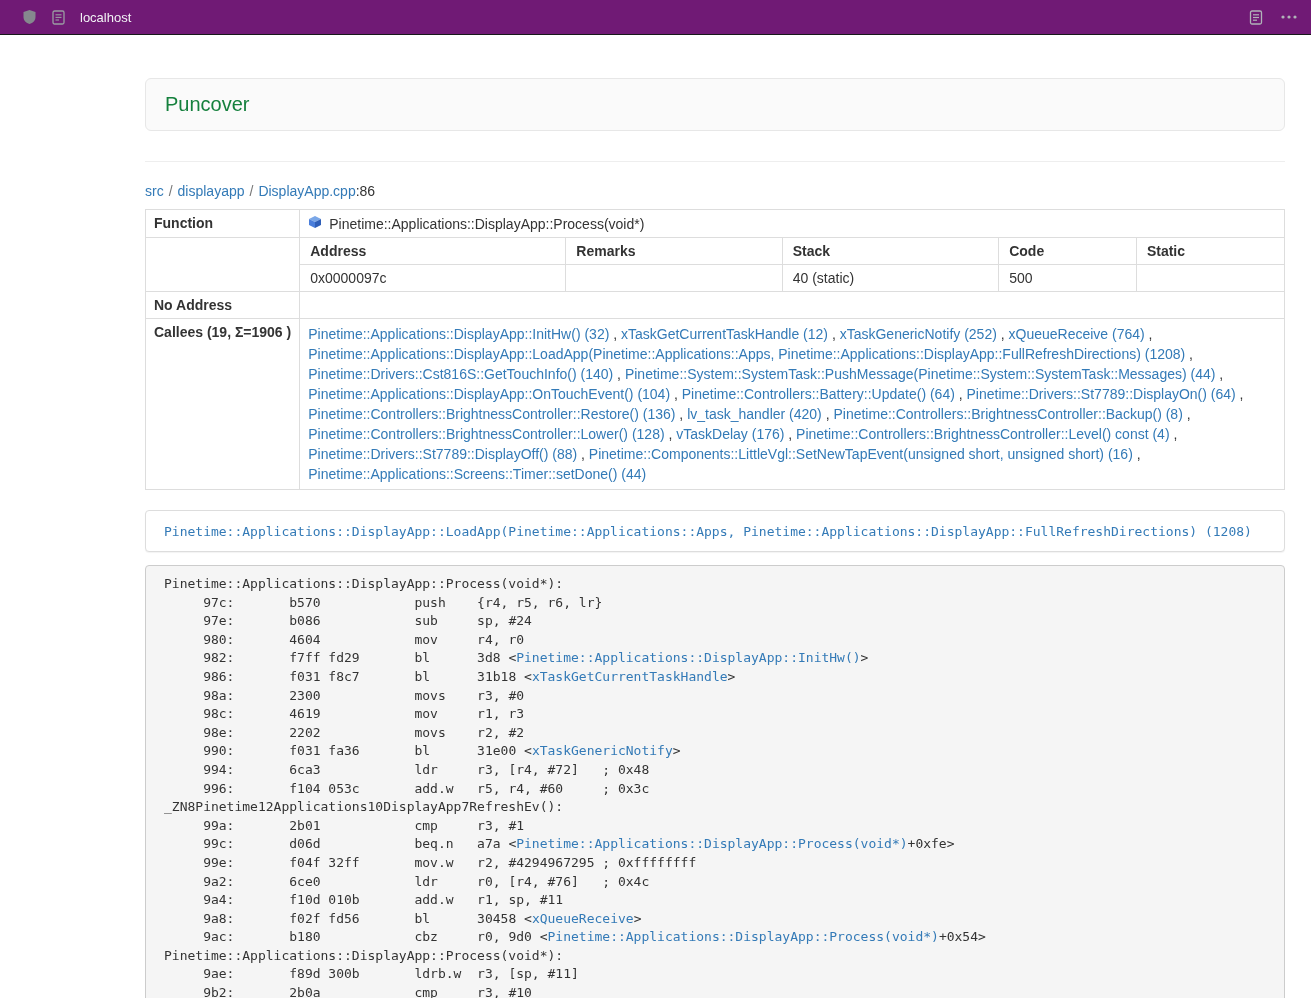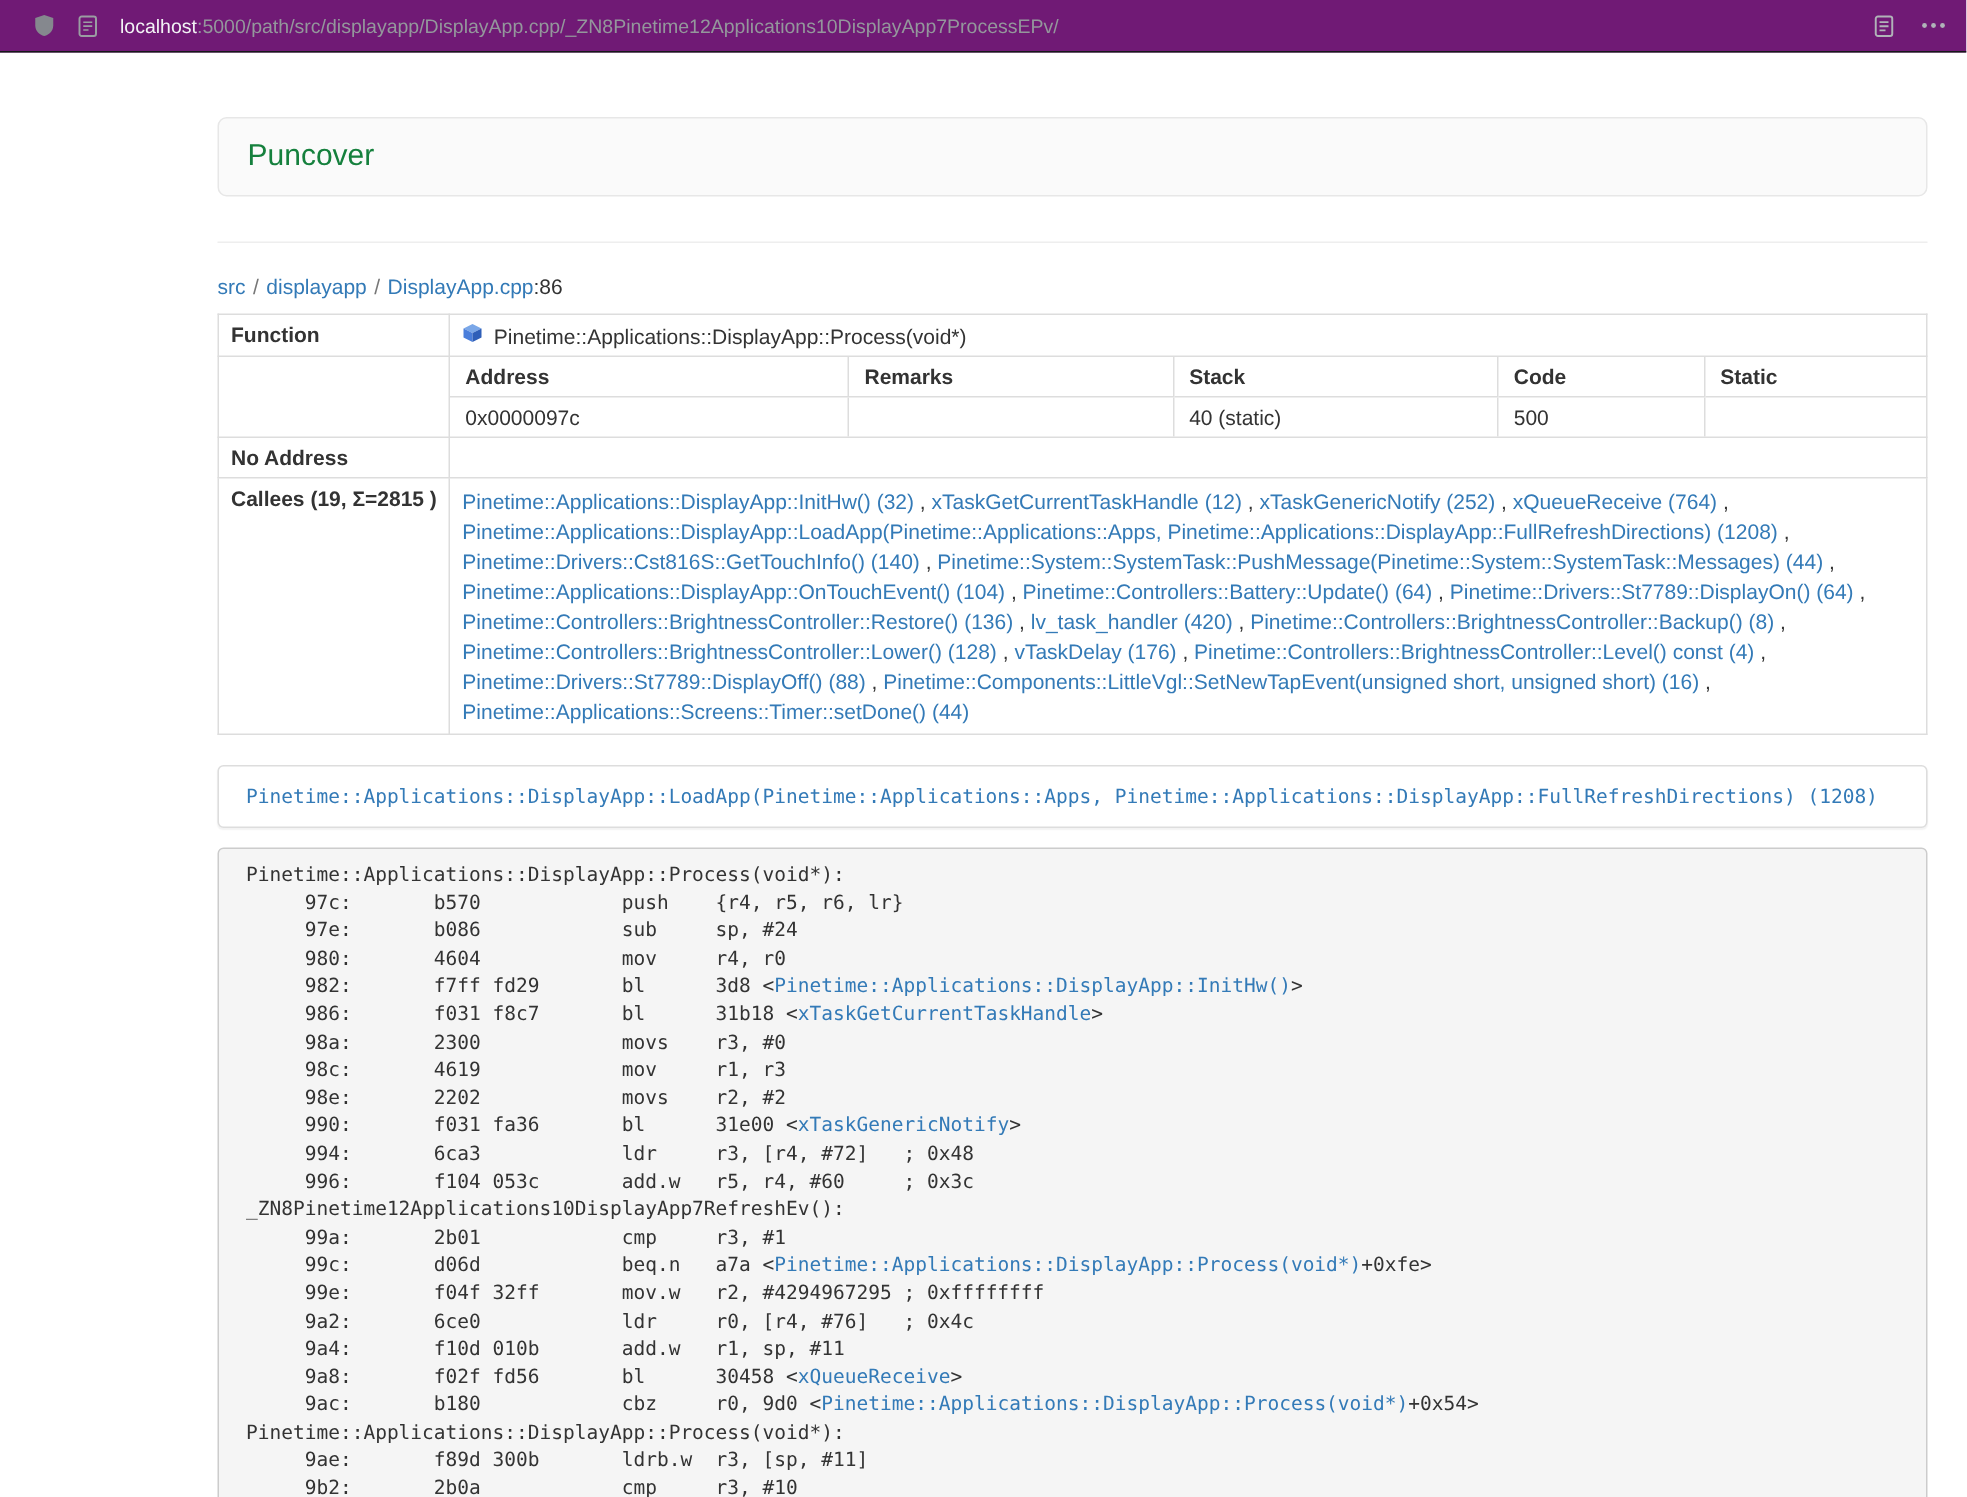--- a/index.html
+++ b/index.html
@@ -91,21 +91,20 @@
   <span class="icon">
     <svg width="13" height="15" viewBox="0 0 13 15">
         <rect x="1" y="1" width="11" height="13" rx="1.5" fill="none" stroke="#9a9da2" stroke-width="1.3"></rect>
         <line x1="3.5" y1="4.8" x2="9.5" y2="4.8" stroke="#9a9da2" stroke-width="1.1"></line>
         <line x1="3.5" y1="7.4" x2="9.5" y2="7.4" stroke="#9a9da2" stroke-width="1.1"></line>
         <line x1="3.5" y1="10" x2="7" y2="10" stroke="#9a9da2" stroke-width="1.1"></line>
       </svg>
   </span>
   <div class="urlbar">
       <span class="host">localhost</span>
-      <span class="path">:5000/path/src/displayapp/DisplayApp.cpp/_ZN8Pinetime12Applications10DisplayApp7ProcessEPv/</span>
     </div>
   <div class="topbar-right">
     <span class="icon">
       <svg width="14" height="15" viewBox="0 0 14 15">
           <rect x="1.5" y="1" width="11" height="13" rx="1.5" fill="none" stroke="#b0b3b8" stroke-width="1.3"></rect>
           <line x1="4" y1="4.8" x2="10" y2="4.8" stroke="#b0b3b8" stroke-width="1.2"></line>
           <line x1="4" y1="7.5" x2="10" y2="7.5" stroke="#b0b3b8" stroke-width="1.2"></line>
           <line x1="4" y1="10.2" x2="8" y2="10.2" stroke="#b0b3b8" stroke-width="1.2"></line>
         </svg>
     </span>
@@ -169,21 +168,21 @@
               </tr>
             </tbody>
           </table>
         </td>
       </tr>
       <tr>
         <th class="label">No Address</th>
         <td></td>
       </tr>
       <tr>
-        <th class="label">Callees (19, Σ=2815 )</th>
+        <th class="label">Callees (19, Σ=1906 )</th>
         <td class="callees-cell"><a>Pinetime::Applications::DisplayApp::InitHw() (32)</a><span class="csep"> , </span><a>xTaskGetCurrentTaskHandle (12)</a><span class="csep"> , </span><a>xTaskGenericNotify (252)</a><span class="csep"> , </span><a>xQueueReceive (764)</a><span class="csep"> , </span><a>Pinetime::Applications::DisplayApp::LoadApp(Pinetime::Applications::Apps, Pinetime::Applications::DisplayApp::FullRefreshDirections) (1208)</a><span class="csep"> , </span><a>Pinetime::Drivers::Cst816S::GetTouchInfo() (140)</a><span class="csep"> , </span><a>Pinetime::System::SystemTask::PushMessage(Pinetime::System::SystemTask::Messages) (44)</a><span class="csep"> , </span><a>Pinetime::Applications::DisplayApp::OnTouchEvent() (104)</a><span class="csep"> , </span><a>Pinetime::Controllers::Battery::Update() (64)</a><span class="csep"> , </span><a>Pinetime::Drivers::St7789::DisplayOn() (64)</a><span class="csep"> , </span><a>Pinetime::Controllers::BrightnessController::Restore() (136)</a><span class="csep"> , </span><a>lv_task_handler (420)</a><span class="csep"> , </span><a>Pinetime::Controllers::BrightnessController::Backup() (8)</a><span class="csep"> , </span><a>Pinetime::Controllers::BrightnessController::Lower() (128)</a><span class="csep"> , </span><a>vTaskDelay (176)</a><span class="csep"> , </span><a>Pinetime::Controllers::BrightnessController::Level() const (4)</a><span class="csep"> , </span><a>Pinetime::Drivers::St7789::DisplayOff() (88)</a><span class="csep"> , </span><a>Pinetime::Components::LittleVgl::SetNewTapEvent(unsigned short, unsigned short) (16)</a><span class="csep"> , </span><a>Pinetime::Applications::Screens::Timer::setDone() (44)</a></td>
       </tr>
     </tbody>
   </table>
 
   <div class="panel">
     <a class="panel-heading-link">Pinetime::Applications::DisplayApp::LoadApp(Pinetime::Applications::Apps, Pinetime::Applications::DisplayApp::FullRefreshDirections) (1208)</a>
   </div>
 
   <pre class="disasm">Pinetime::Applications::DisplayApp::Process(void*):

